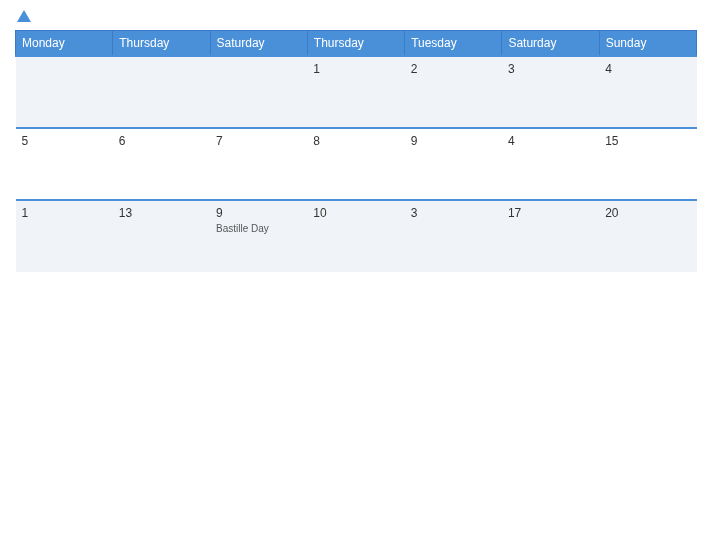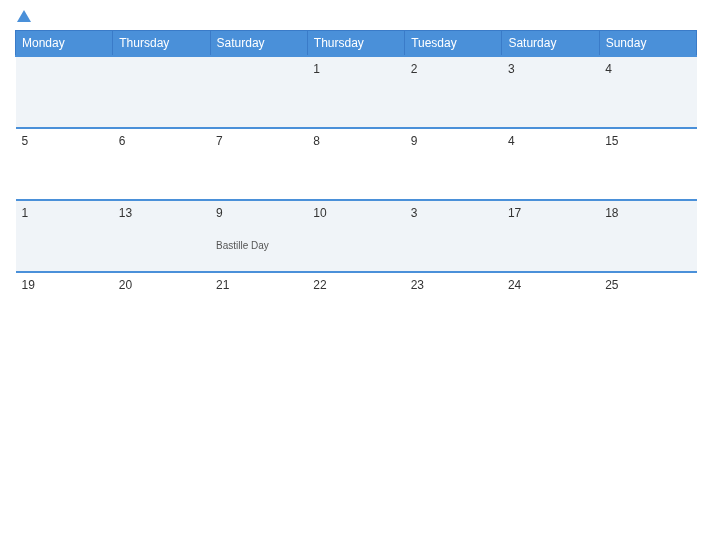--- a/index.html
+++ b/index.html
@@ -84,21 +84,21 @@
       width: calc(100% / 7);
     }
     .day-number {
       font-size: 12px;
       color: #333;
       display: block;
     }
     .day-event {
       font-size: 10px;
       color: #555;
-      margin-top: 20px;
+      margin-top: 3px;
       display: block;
     }
     
     .logo-icon {
       display: inline-block;
       width: 0;
       height: 0;
       border-left: 7px solid transparent;
       border-right: 7px solid transparent;
       border-bottom: 12px solid #4a90d9;
@@ -189,41 +189,18 @@
           <td>
             <span class="day-number">10</span>
           </td>
           <td>
             <span class="day-number">3</span>
           </td>
           <td>
             <span class="day-number">17</span>
           </td>
           <td>
-            <span class="day-number">18</span>
-          </td>
-        </tr>
-        <tr>
-          <td>
-            <span class="day-number">19</span>
-          </td>
-          <td>
             <span class="day-number">20</span>
-          </td>
-          <td>
-            <span class="day-number">21</span>
-          </td>
-          <td>
-            <span class="day-number">22</span>
-          </td>
-          <td>
-            <span class="day-number">23</span>
-          </td>
-          <td>
-            <span class="day-number">24</span>
-          </td>
-          <td>
-            <span class="day-number">25</span>
           </td>
         </tr>
       </tbody>
   </table>
 </div>
 
 </body></html>

